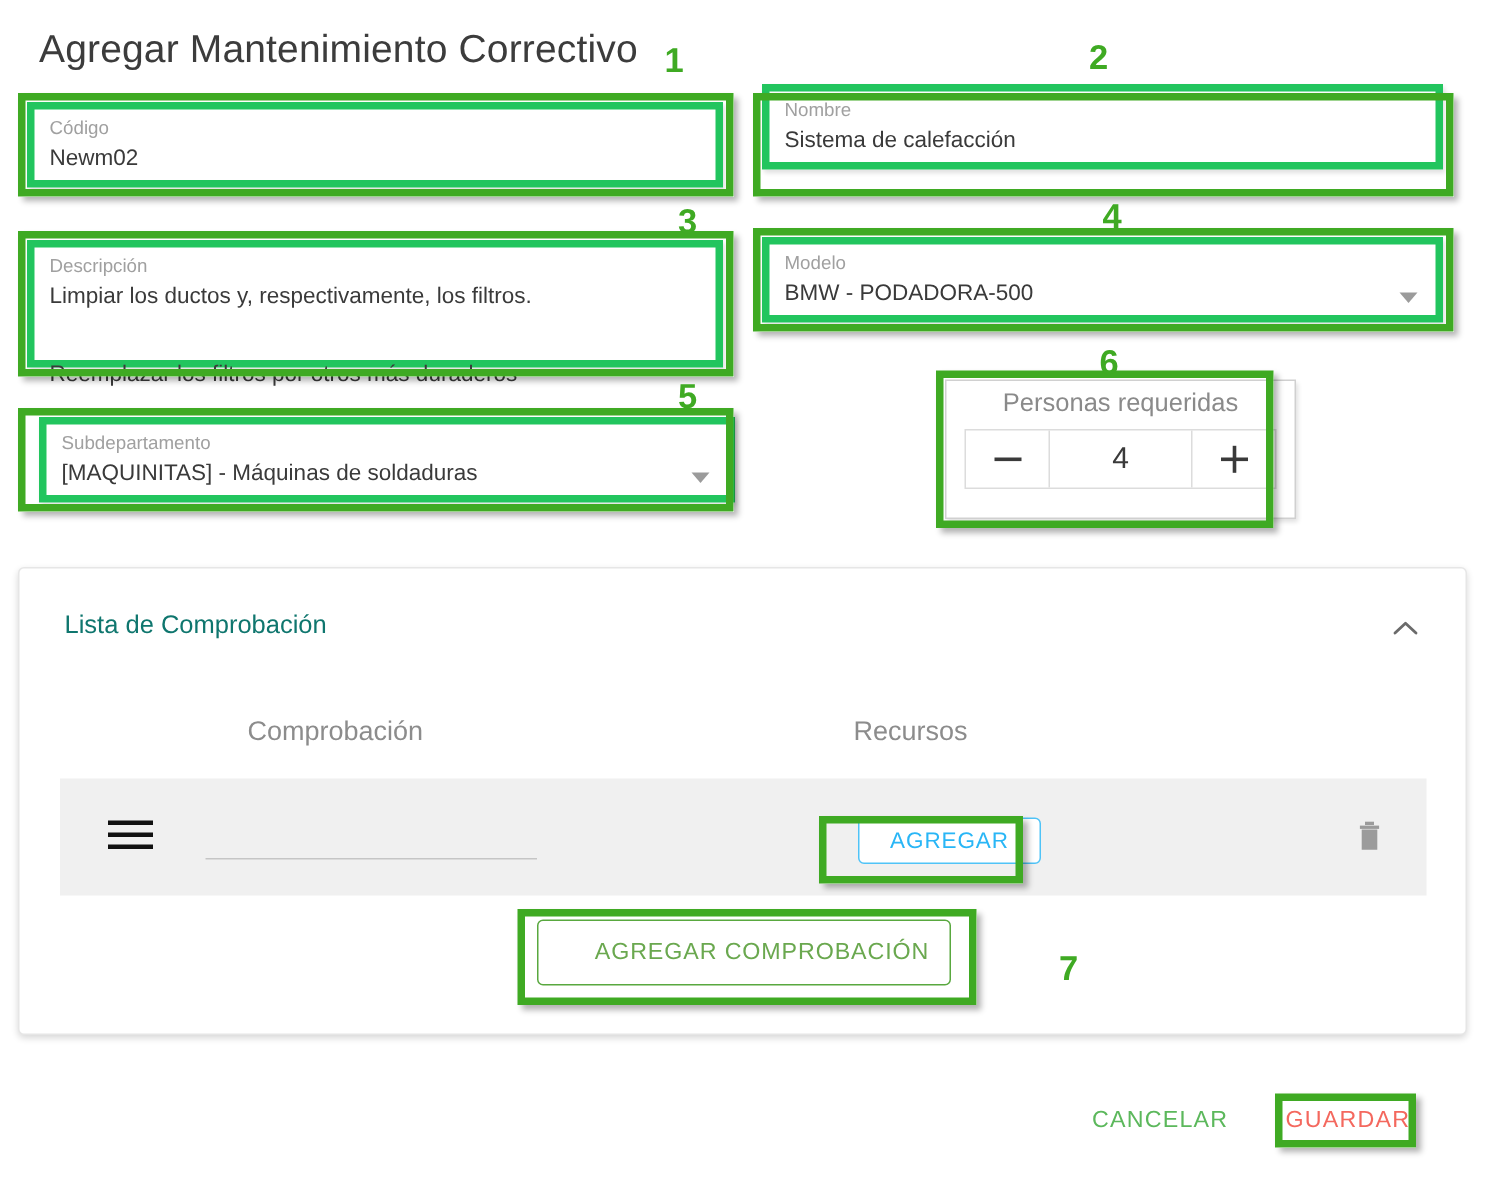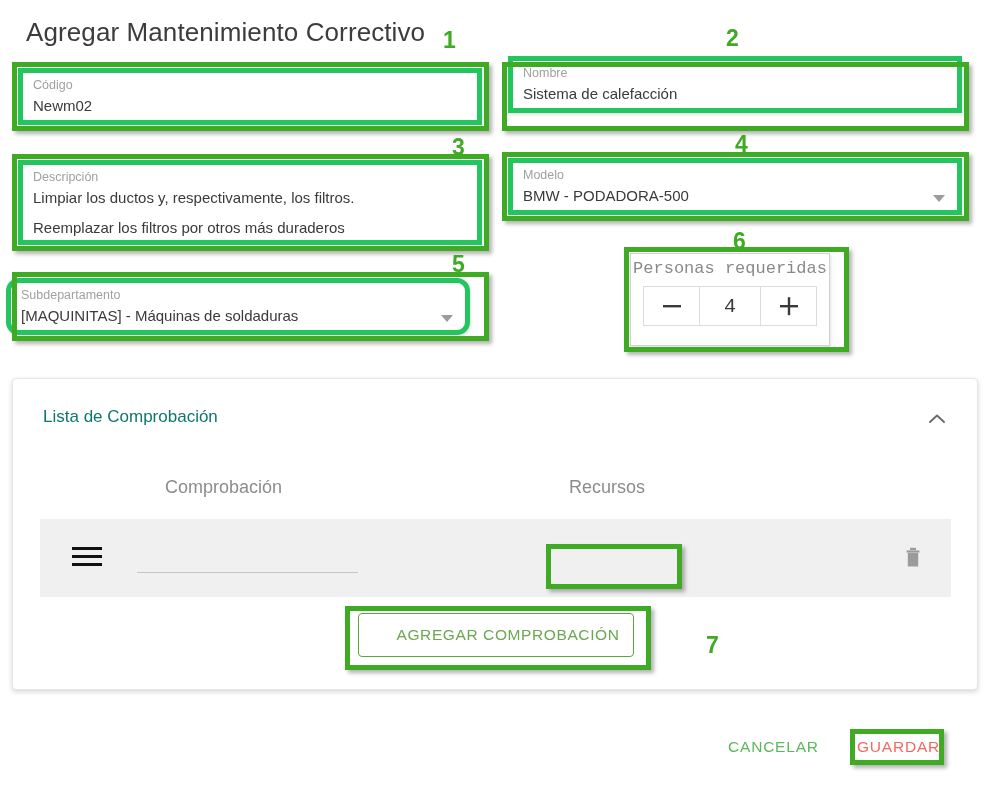--- a/index.html
+++ b/index.html
@@ -61,21 +61,21 @@
     margin-bottom: 1px;
     white-space: nowrap;
   }
   .field .fvalue {
     display: block;
     font-size: 15px;
     color: #3a3a3a;
     line-height: 24px;
     white-space: nowrap;
   }
-  .field .fvalue.line2 { margin-top: 6px; }
+  .field .fvalue.line2 { margin-top: 28px; }
   .field.select .fvalue { padding-right: 30px; }
 
   .caret {
     position: absolute;
     right: 12px;
     width: 0; height: 0;
     border-left: 6px solid transparent;
     border-right: 6px solid transparent;
     border-top: 7px solid #9b9b9b;
   }
@@ -219,27 +219,27 @@
     <span class="fvalue">Limpiar los ductos y, respectivamente, los filtros.</span>
     <span class="fvalue line2">Reemplazar los filtros por otros más duraderos</span>
   </div>
 
   <div class="field select" style="left:508px; top:158px; width:454px; height:57px;">
     <span class="flabel">Modelo</span>
     <span class="fvalue">BMW - PODADORA-500</span>
     <span class="caret" style="top:32px;"></span>
   </div>
 
-  <div class="field select" style="left:6px; top:278px; width:464px; height:57px;border-radius:13px;">
+  <div class="field select" style="left:26px; top:278px; width:464px; height:57px;">
     <span class="flabel">Subdepartamento</span>
     <span class="fvalue">[MAQUINITAS] - Máquinas de soldaduras</span>
     <span class="caret" style="top:32px;"></span>
   </div>
 
-  <div class="stepper-wrap" style="left:630px; top:253px; width:200px; height:93px;font-family:Liberation Mono, monospace;">
+  <div class="stepper-wrap" style="left:630px; top:253px; width:234px; height:93px;">
     <span class="stepper-title">Personas requeridas</span>
     <div class="stepper">
       <div class="stp-minus">
         <svg width="26" height="26" viewBox="0 0 26 26" aria-hidden="true">
           <rect x="4" y="12" width="18" height="2.4" fill="#3a3a3a"></rect>
         </svg>
       </div>
       <div class="stp-val">4</div>
       <div class="stp-plus">
         <svg width="26" height="26" viewBox="0 0 26 26" aria-hidden="true">
@@ -266,20 +266,21 @@
     <div class="row-strip" style="left:27px; top:140px; width:911px; height:78px;">
 
       <div class="drag-handle" style="left:32px; top:28px;">
         <span></span>
           <span></span>
           <span></span>
       </div>
 
       <div class="row-input" style="left:97px; top:32px; width:221px;"></div>
 
+      <div class="btn btn-agregar" style="left:532px; top:26px; width:122px; height:31px;">AGREGAR</div>
 
       <div class="trash-icon" style="left:864px; top:28px;">
         <svg width="18" height="22" viewBox="0 0 18 22" aria-hidden="true">
           <rect x="6" y="0.8" width="6" height="2.2" fill="#9b9b9b"></rect>
           <rect x="2.6" y="3.4" width="12.8" height="2.2" fill="#9b9b9b"></rect>
           <rect x="3.8" y="6" width="10.4" height="13.5" fill="#9b9b9b"></rect>
         </svg>
       </div>
     </div>
 

